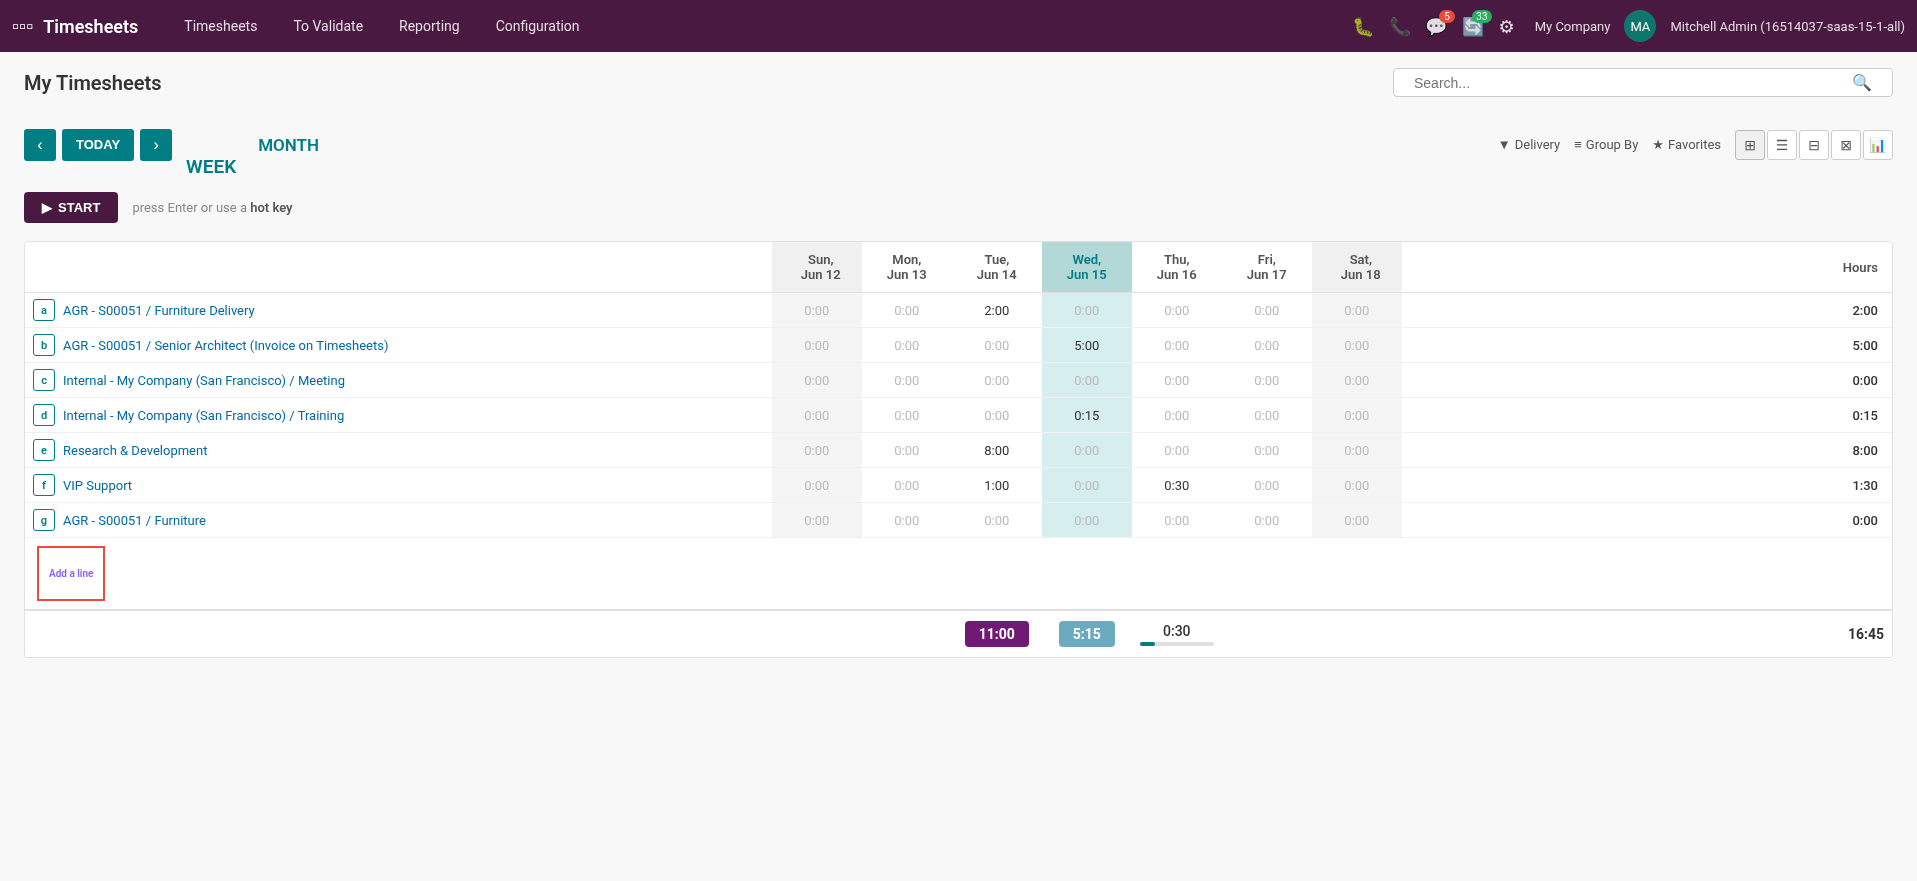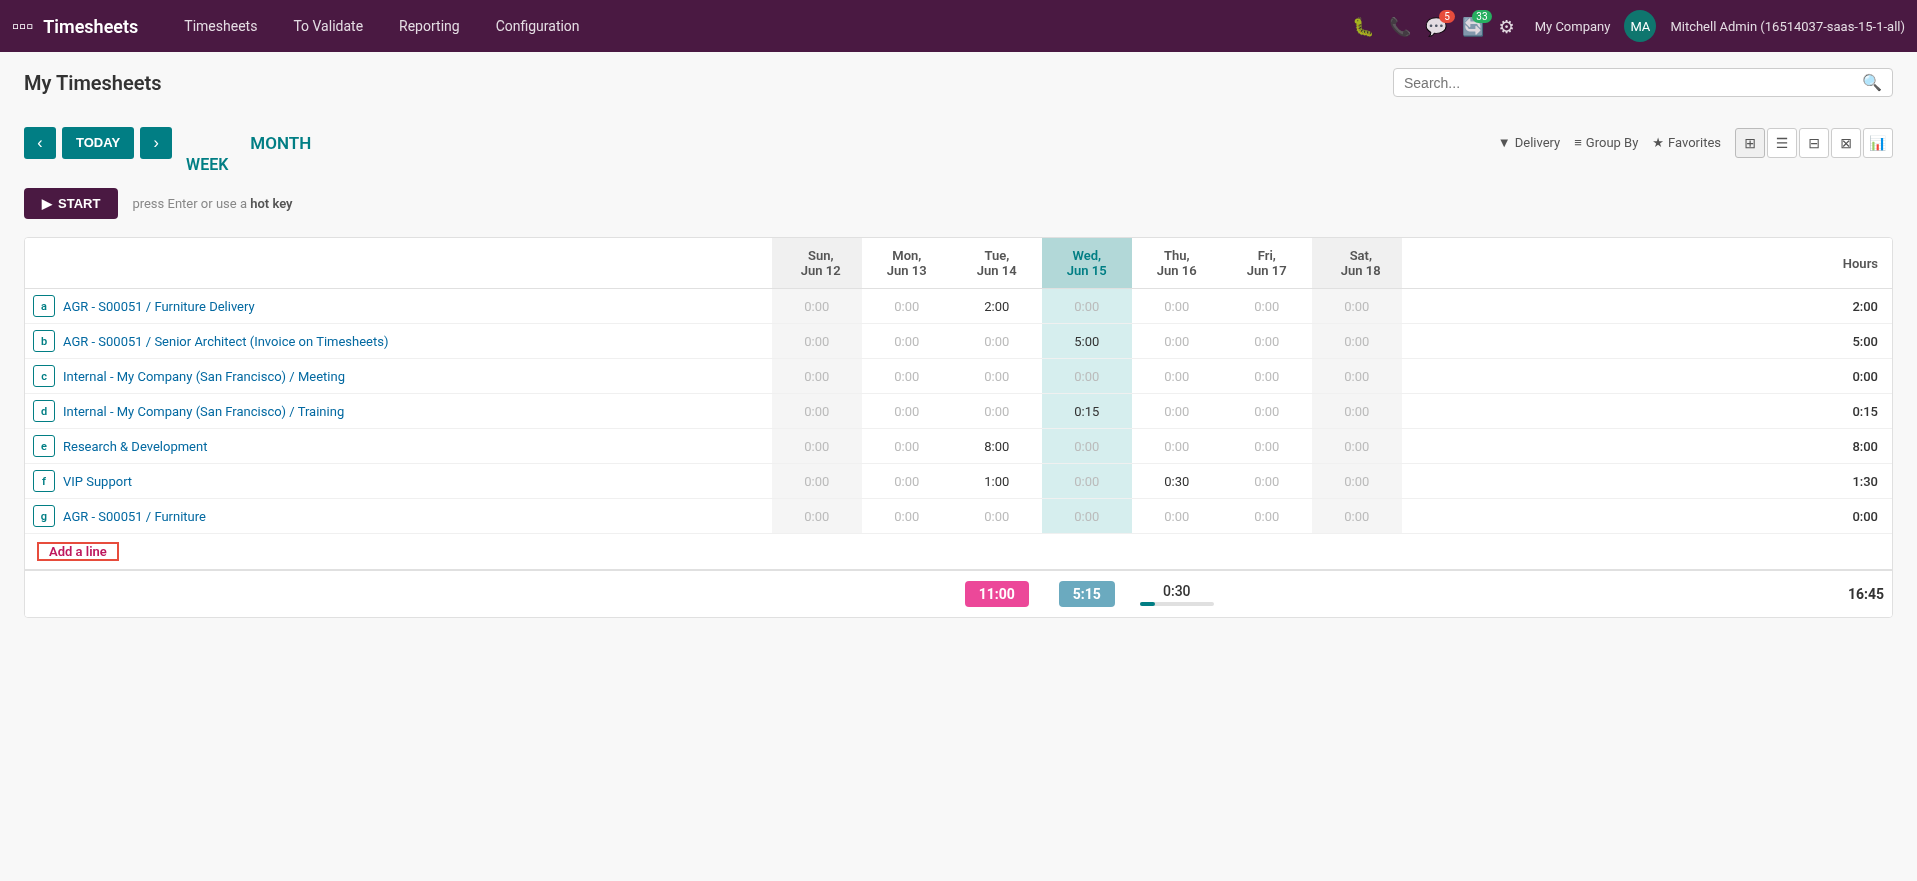--- a/index.html
+++ b/index.html
@@ -100,21 +100,21 @@
       font-size: 20px;
       font-weight: 600;
       color: #333;
     }
     .search-bar {
       display: flex;
       align-items: center;
       border: 1px solid #ccc;
       border-radius: 4px;
       background: white;
-      padding: 4px 10px;
+      padding: 4px 20px;
       width: 500px;
       gap: 36px;
     }
     .search-bar input {
       border: none;
       outline: none;
       flex: 1;
       font-size: 14px;
       color: #888;
     }
@@ -145,21 +145,21 @@
       border-radius: 3px;
       padding: 0 14px;
       height: 32px;
       cursor: pointer;
       font-size: 13px;
       font-weight: 600;
     }
     .view-week {
       color: #017e84;
       font-weight: 600;
-      font-size: 16px;
+      font-size: 19px;
       padding: 0 8px;
       margin-top: 44px;
     }
     .view-month {
       color: #017e84;
       font-weight: 600;
       font-size: 17px;
       padding: 0 8px;
       cursor: pointer;
     }
@@ -268,47 +268,47 @@
       font-size: 11px;
       font-weight: 600;
       flex-shrink: 0;
     }
     .task-name { color: #0369a1; }
 
     .add-line-row td {
       padding: 8px 12px;
     }
     .add-line-btn {
-      color: #be185d;
-      font-weight: 600;
-      font-size: 13px;
+      color: #8b5cf6;
+      font-weight: 600;
+      font-size: 10px;
       cursor: pointer;
       border: 2px solid #e74c3c;
-      padding: 0 10px;
+      padding: 20px 10px;
       display: inline-block;
       background: transparent;
     }
 
     
     .totals-row {
       background: white;
       border-top: 2px solid #e0e0e0;
     }
     .totals-row td {
       padding: 10px 8px;
       font-size: 14px;
       font-weight: 700;
     }
     .total-bar {
       display: flex;
       align-items: center;
       justify-content: center;
     }
     .total-bubble {
-      background: #ec4899;
+      background: #701a75;
       color: white;
       border-radius: 4px;
       padding: 5px 14px;
       font-size: 14px;
       font-weight: 700;
     }
     .total-bubble.today {
       background: #6baabf;
     }
     .total-grand {

